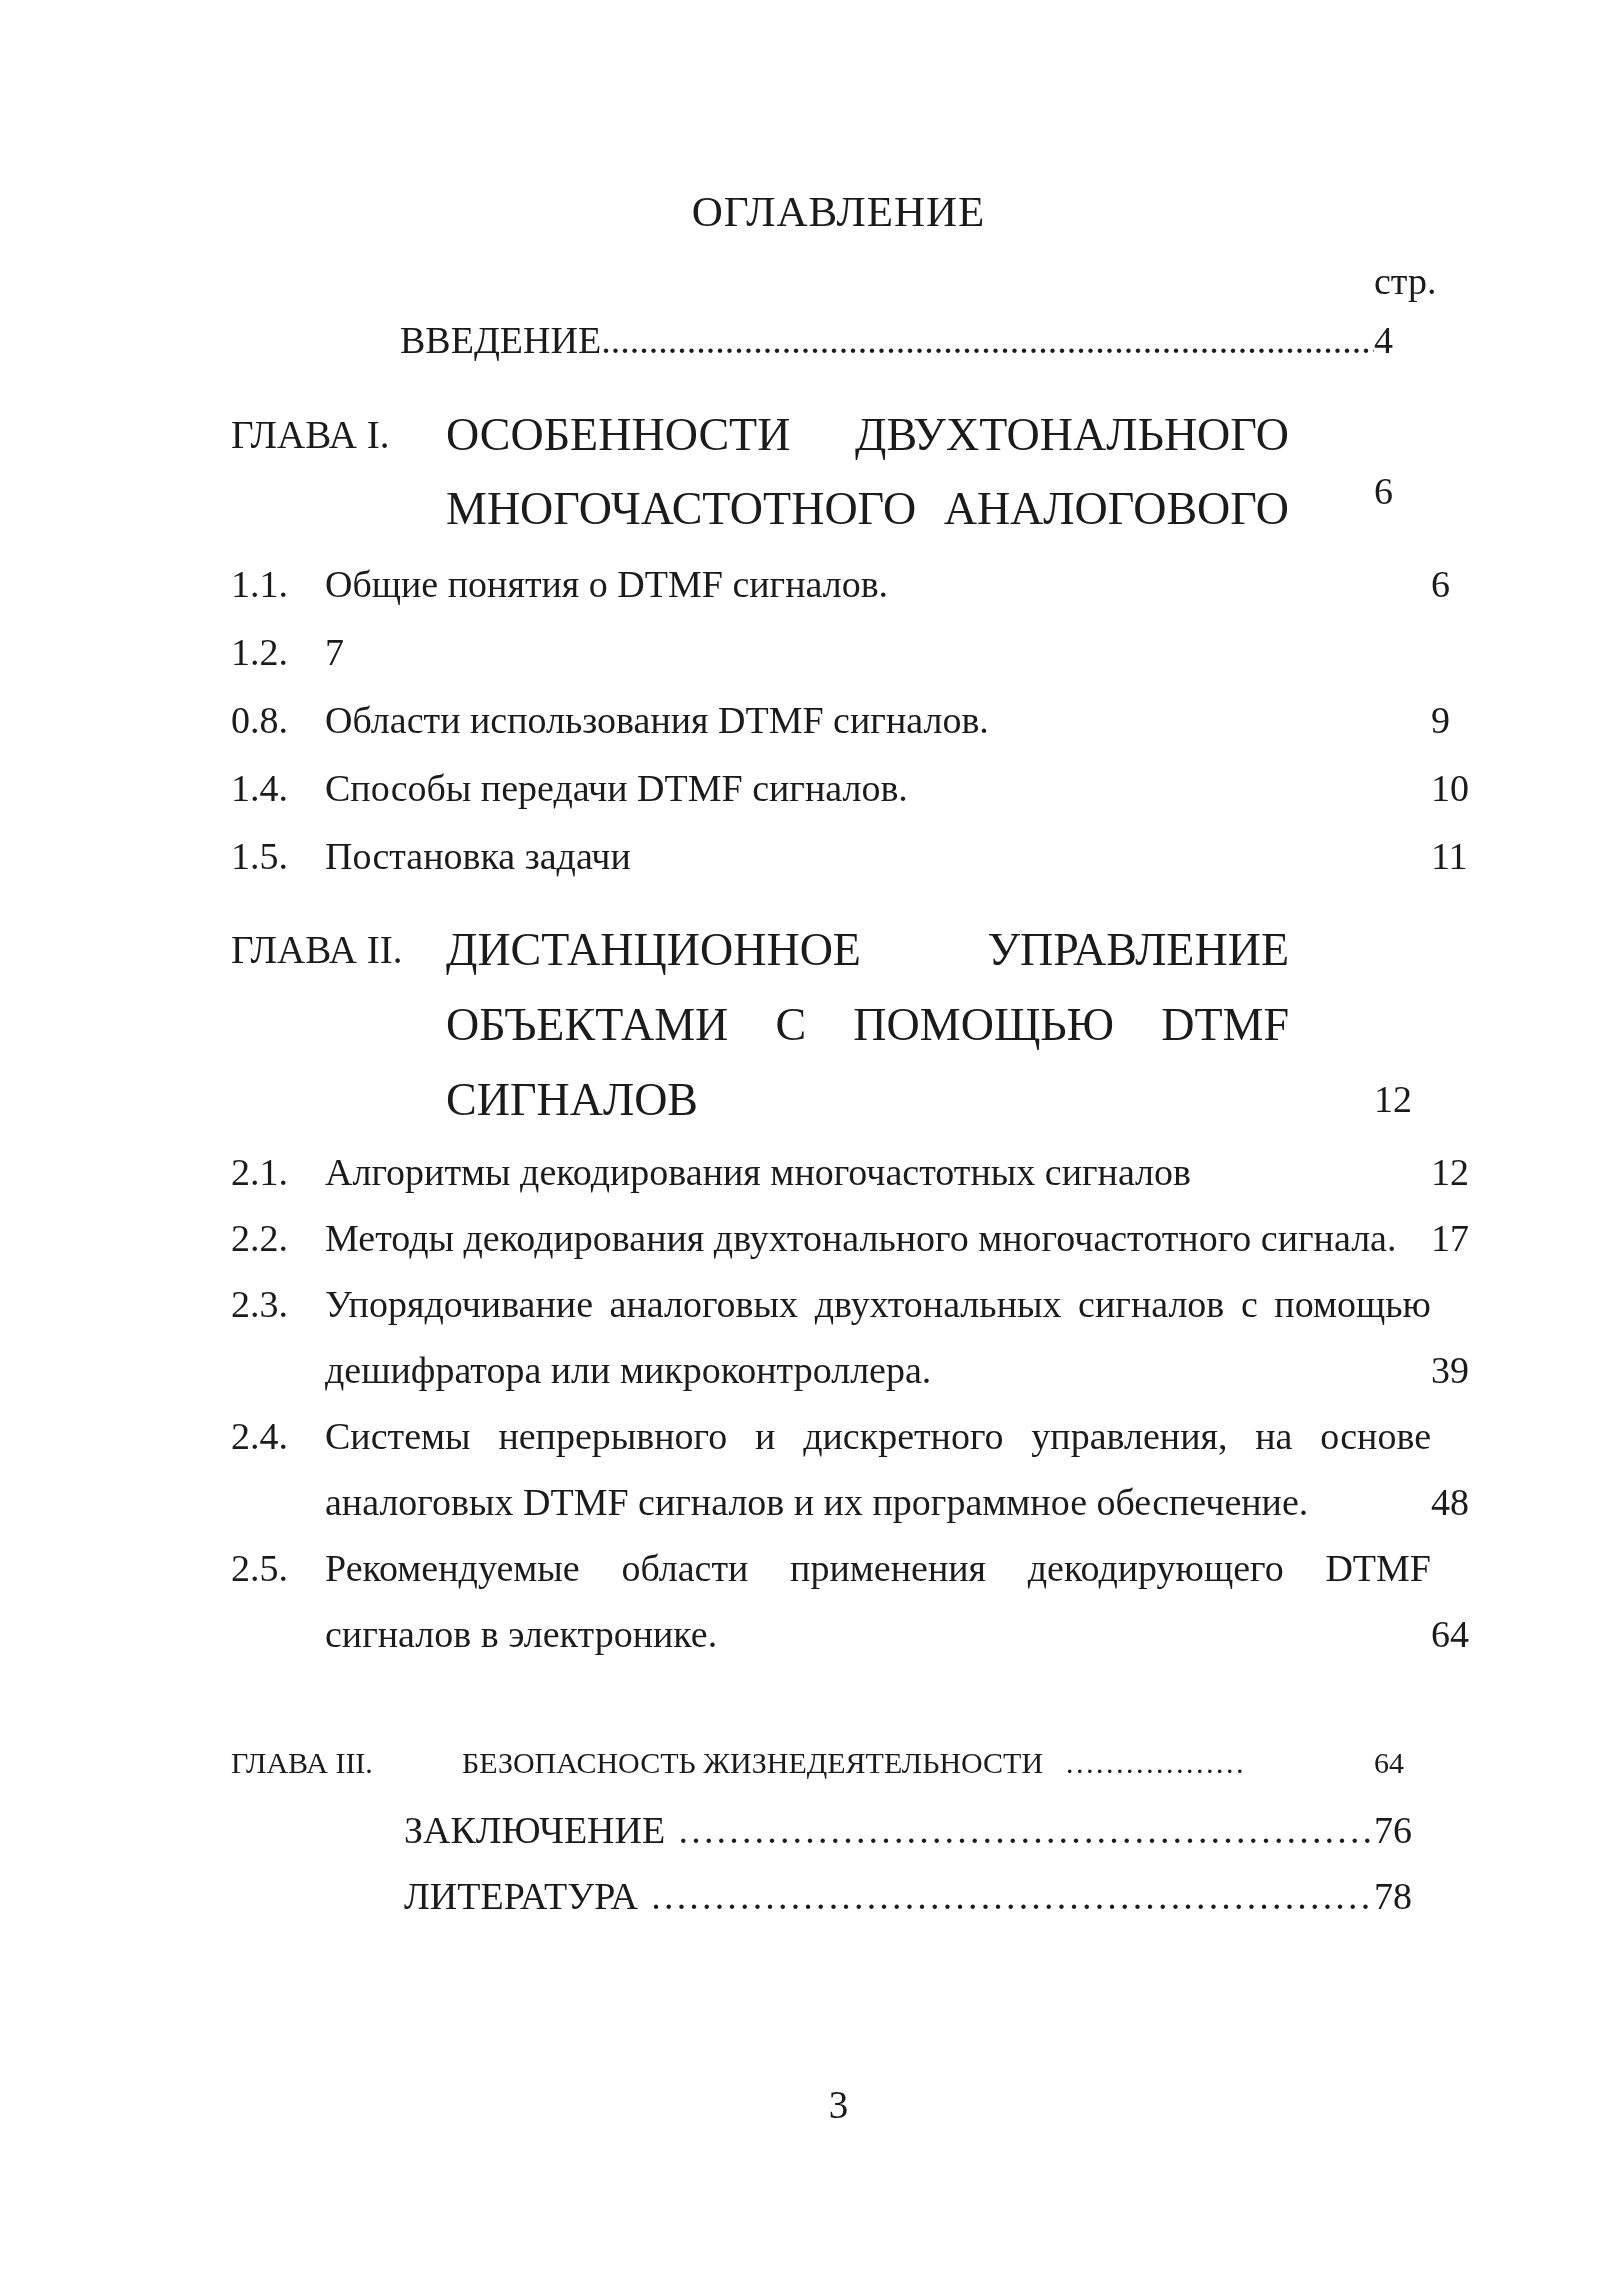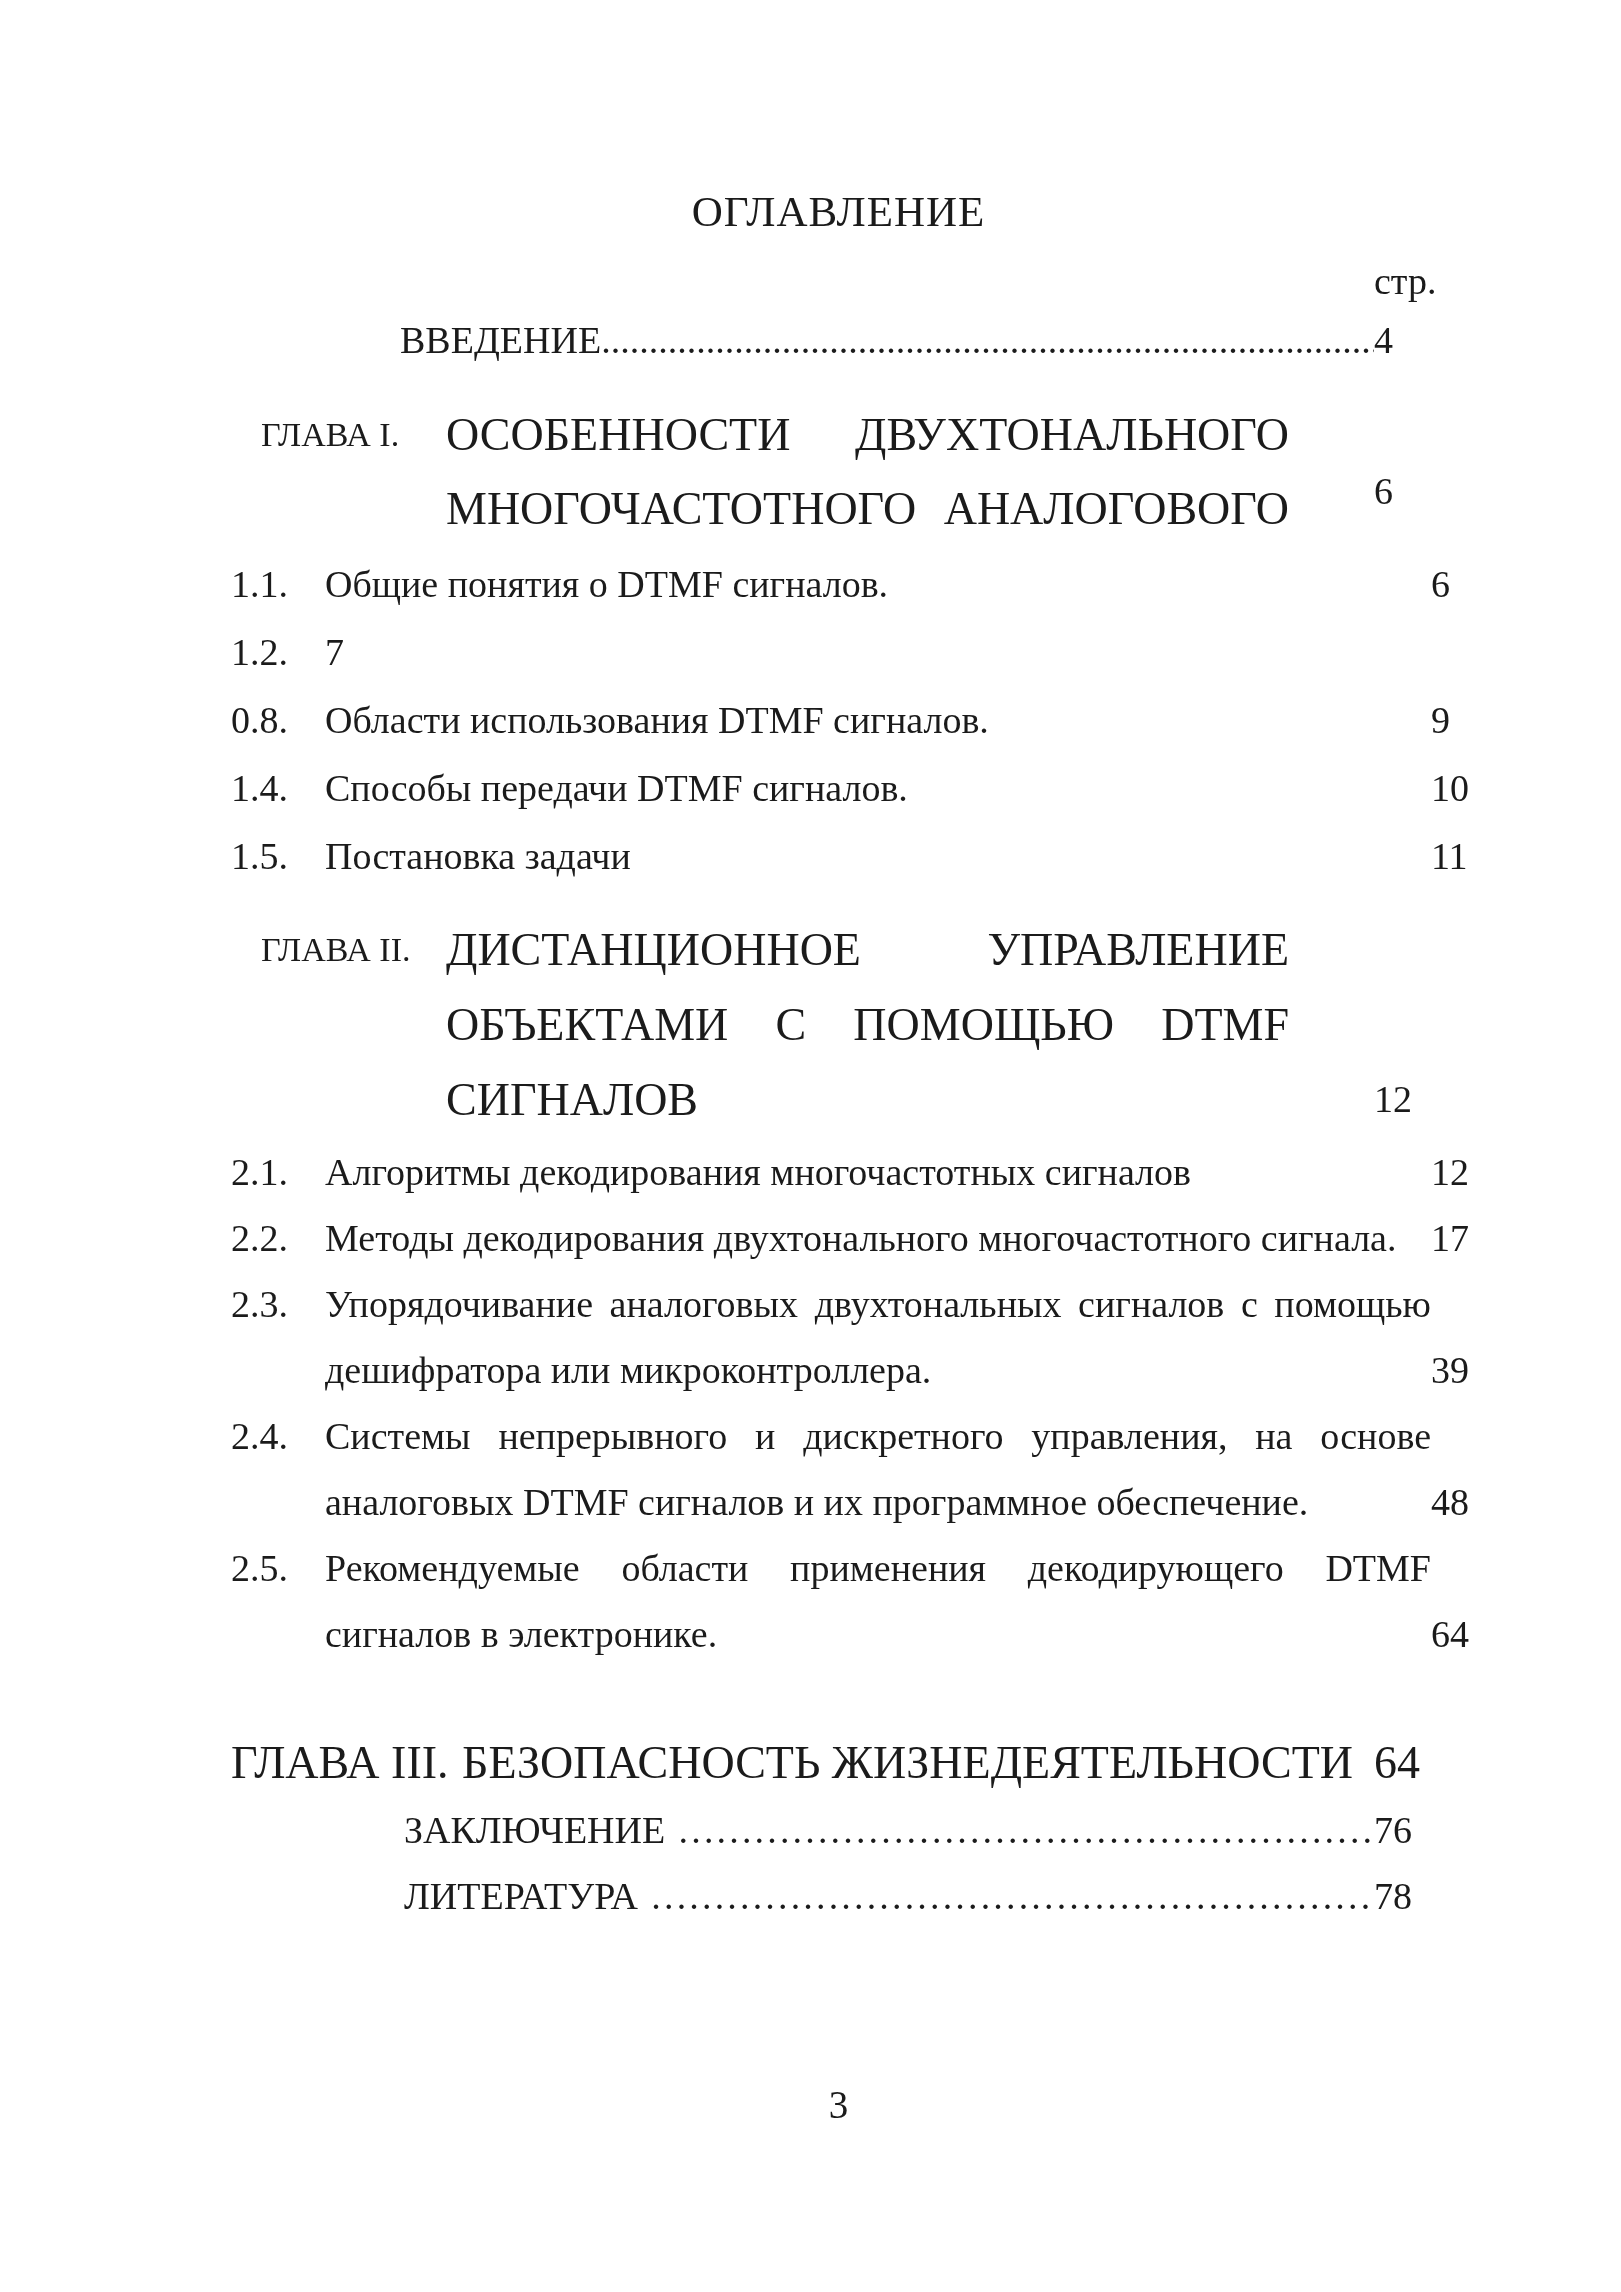--- a/index.html
+++ b/index.html
@@ -17,37 +17,37 @@
 
   .row { display:grid; }
   .cell-page { text-align:left; }
   .cell-text { overflow:hidden; white-space:nowrap; }
 
   .str-row { grid-template-columns:1fr 72px; margin-top:19.6px; font-size:38px; line-height:49px; }
 
   .intro-row { grid-template-columns:169px 1fr 72px; margin-top:1px; font-size:38px; line-height:66px; }
 
   .chapter-row { grid-template-columns:215px 843px 1fr 72px; }
-  .chapter-row .cell-label { font-size:34px;margin-left:30px; }
+  .chapter-row .cell-label { font-size:39px; }
   .chapter-row .cell-page { align-self:end; font-size:38px; }
   .ch1 { margin-top:25.5px; font-size:46px; line-height:74px; }
   .ch2 { margin-top:22.5px; font-size:46px; line-height:75px; }
   .pg-up { transform:translateY(-17.6px); }
 
   .tline { }
   .tline.just { text-align:justify; text-align-last:justify; }
 
   .items1 { margin-top:3.9px; }
   .items2 { margin-top:2px; }
   .item-row { grid-template-columns:94px 1106px 72px; font-size:38px; }
   .items1 .item-row { line-height:68px; }
   .items2 .item-row { line-height:66px; }
   .item-row.two .cell-page { align-self:end; }
 
-  .ch3-row { grid-template-columns:231px 1fr 72px; margin-top:63px; font-size:46px; line-height:66px; }
+  .ch3-row { grid-template-columns:231px 1fr 72px; margin-top:63px; font-size:30px; line-height:66px; }
   .back-row { grid-template-columns:173px 1fr 72px; font-size:38px; line-height:66px; }
   .back-row.concl { margin-top:1px; }
   .back-row.lit { margin-top:0; }
 
   .leader { }
   .leader.sp { margin-left:11.8px; }
   .leader.sp-lg { margin-left:21.6px; }
 
   .footer-num { margin-top:151px; font-size:39px; line-height:49px; text-align:center; }
 </style>

